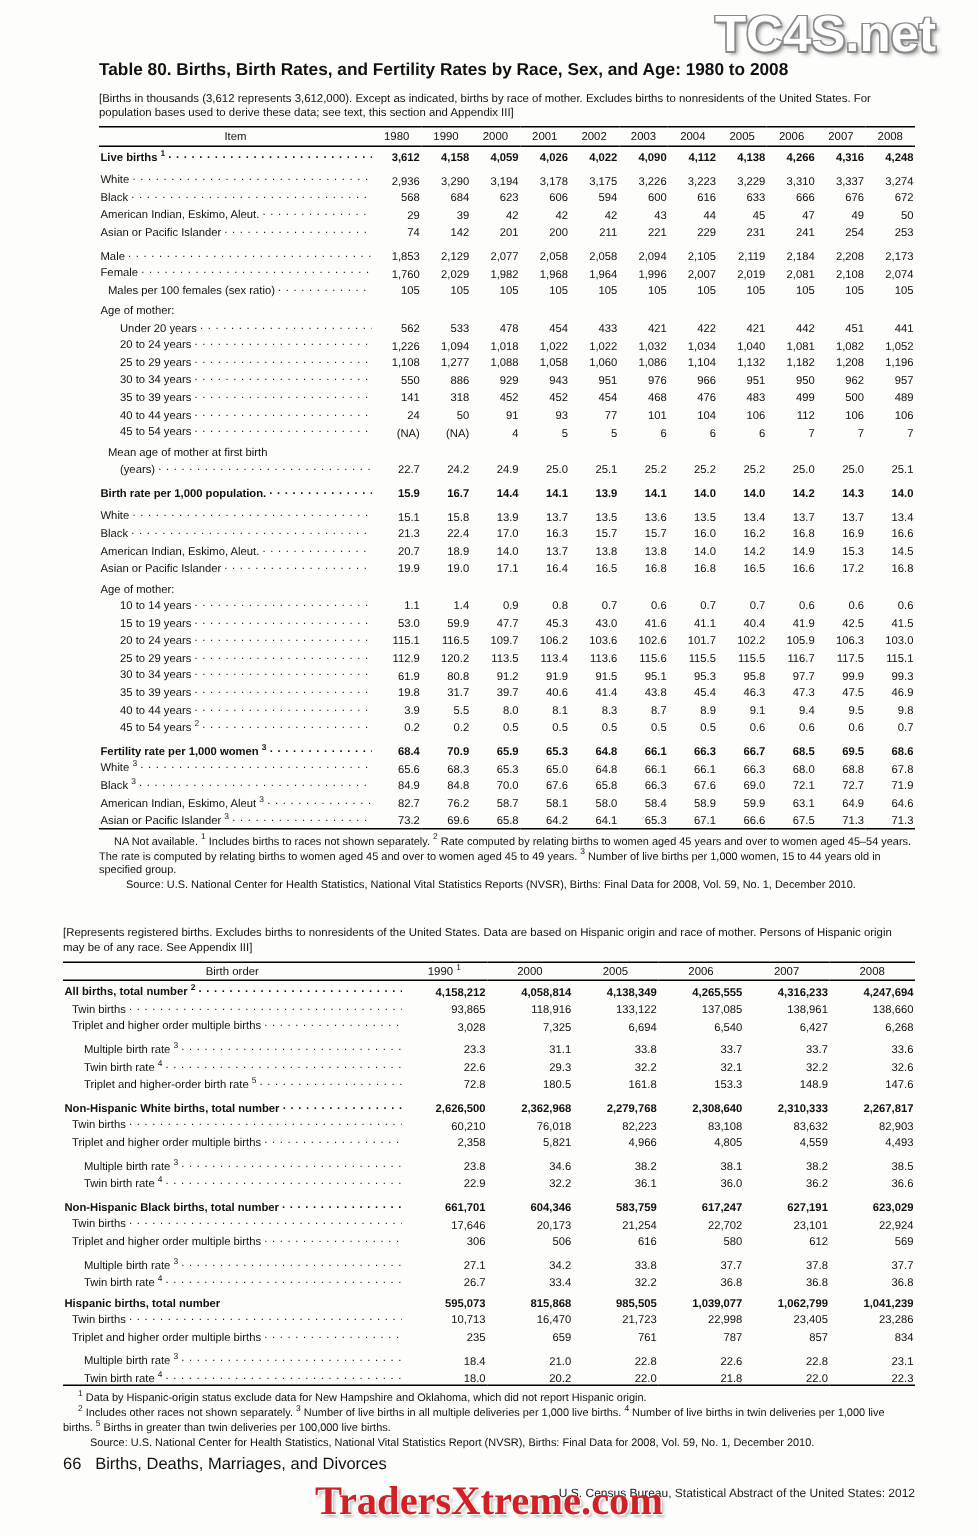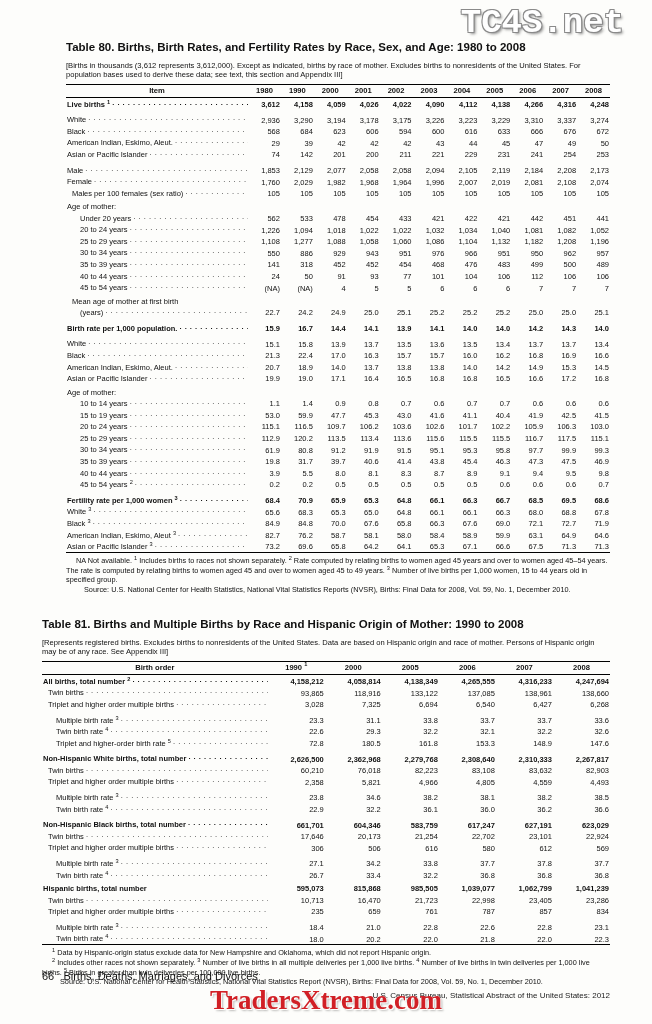--- a/index.html
+++ b/index.html
@@ -16,21 +16,21 @@
   .page {
     position: relative;
     width: 652px;
     height: 1024px;
     padding: 0 42px;
   }
   
   .wm-tc4s {
     position: absolute;
     top: 4px; right: 28px;
-    font-family: Liberation Mono, monospace;
+    font-family: Liberation Sans, sans-serif;
     font-size: 34px;
     font-weight: bold;
     color: #ffffff;
     letter-spacing: 0px;
     text-shadow:
        1px 1px 0 #8a8a8a, -1px -1px 0 #8a8a8a,
        1px -1px 0 #8a8a8a, -1px 1px 0 #8a8a8a,
        2px 2px 3px rgba(0,0,0,.45);
     z-index: 40;
     pointer-events: none;
@@ -78,21 +78,21 @@
     border-collapse: collapse;
     font-size: 7.5px;
   }
   table.stat td, table.stat th {
     padding: 0px 1px;
     line-height: 1.24;
     vertical-align: bottom;
     white-space: nowrap;
   }
   table.stat thead th {
-    font-weight: bold;
+    font-weight: normal;
     border-top: 1.1px solid #000;
     border-bottom: 0.8px solid #000;
     padding: 1px 1px 1px 1px;
     font-size: 7.6px;
   }
   table.stat thead th.item-col { width: 182px; }
   table.stat td.num {
     text-align: right;
     width: 46px;
   }
@@ -685,21 +685,20 @@
           </tr>
         </tbody>
     </table>
     <div class="footnotes">
         <p class="fn-indent">NA Not available. <sup>1</sup> Includes births to races not shown separately. <sup>2</sup> Rate computed by relating births to women aged 45 years and over to women aged 45–54 years. The rate is computed by relating births to women aged 45 and over to women aged 45 to 49 years. <sup>3</sup> Number of live births per 1,000 women, 15 to 44 years old in specified group.</p>
         <p class="src">Source: U.S. National Center for Health Statistics, National Vital Statistics Reports (NVSR), Births: Final Data for 2008, Vol. 59, No. 1, December 2010.</p>
       </div>
   </div>
 
   <div class="sect2">
-    <h1 class="tbl-title">Table 81. Births and Multiple Births by Race and Hispanic Origin of Mother: 1990 to 2008</h1>
     <div class="headnote">[Represents registered births. Excludes births to nonresidents of the United States. Data are based on Hispanic origin and race of mother. Persons of Hispanic origin may be of any race. See Appendix III]</div>
     <table class="stat">
       <thead>
         <tr>
             <th class="item-col">Birth order</th>
             <th>1990 <sup>1</sup></th>
             <th>2000</th>
             <th>2005</th>
             <th>2006</th>
             <th>2007</th>

